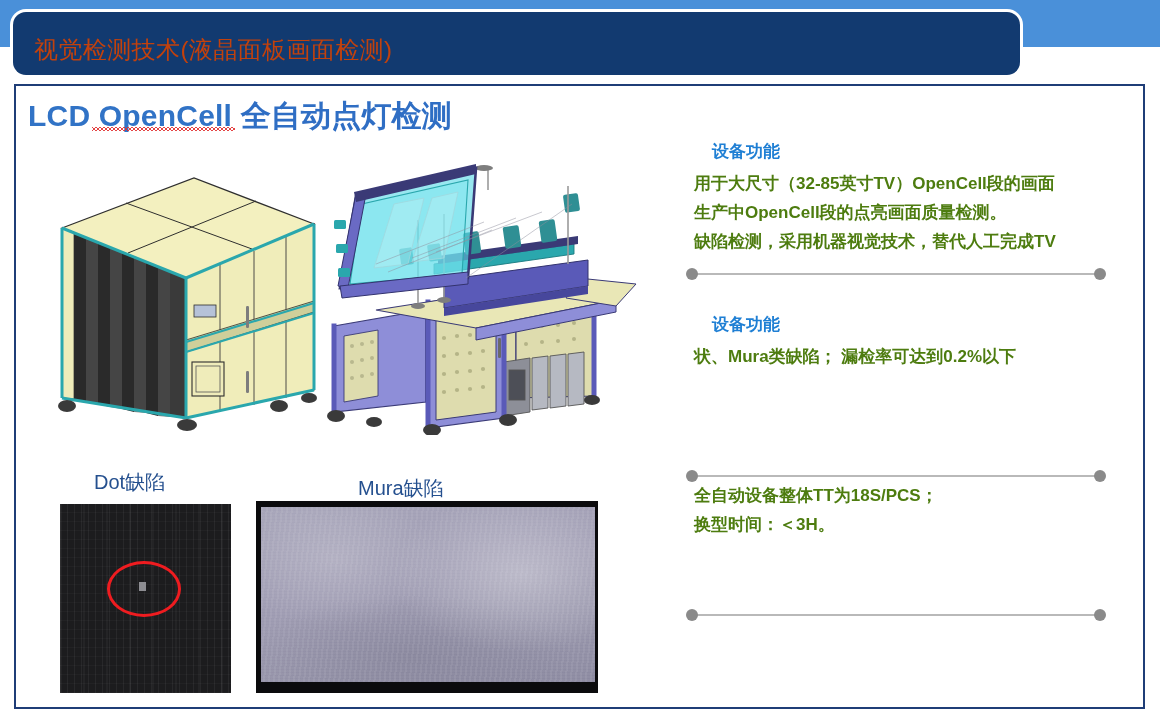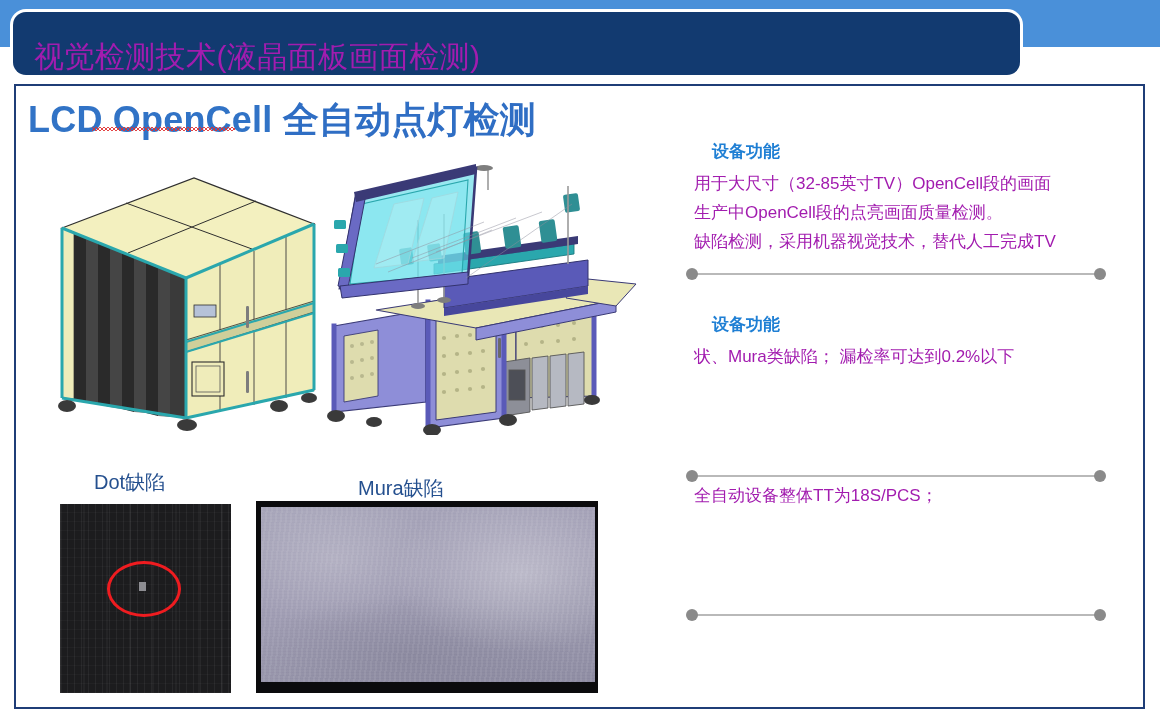--- a/index.html
+++ b/index.html
@@ -30,23 +30,23 @@
     top: 12px;
     width: 1007px;
     height: 63px;
     background: #123a70;
     border-radius: 13px;
     box-shadow: 0 0 0 3px #ffffff;
   }
   .header-title {
     position: absolute;
     left: 34px;
-    top: 40px;
-    color: #a21caf;
-    font-size: 30px;
+    top: 33px;
+    color: #c2410c;
+    font-size: 24px;
     line-height: 34px;
     letter-spacing: 0.4px;
     white-space: nowrap;
   }
 
   
   .content-frame {
     position: absolute;
     left: 14px;
     top: 84px;
@@ -54,21 +54,21 @@
     height: 625px;
     border: 2px solid #1f3d77;
     background: #ffffff;
     box-sizing: border-box;
   }
 
   .slide-title {
     position: absolute;
     left: 28px;
     top: 96px;
-    font-size: 36px;
+    font-size: 30px;
     font-weight: bold;
     color: #2f6ec4;
     letter-spacing: 0.2px;
     white-space: nowrap;
   }
   .slide-title .latin { color: #3173c6; }
   .slide-title .cjk { color: #2f6ec4; }
   .spell {
     position: absolute;
     left: 92px;
@@ -183,22 +183,22 @@
   .info-head {
     font-size: 17px;
     font-weight: bold;
     color: #1f7fd4;
     margin-left: 26px;
     margin-bottom: 6px;
     white-space: nowrap;
   }
   .info-body {
     font-size: 17px;
-    font-weight: normal;
-    color: #a21caf;
+    font-weight: bold;
+    color: #4d7c0f;
     line-height: 29px;
     margin-left: 8px;
   }
   .info-body .ln { display: block; white-space: nowrap; }
 
   .divider {
     position: absolute;
     left: 0;
     width: 420px;
     height: 12px;
@@ -483,20 +483,21 @@
     <div class="divider">
       <div class="bar"></div>
       <div class="knob l"></div>
       <div class="knob r"></div>
     </div>
   </div>
 
   <div class="info-block b3">
     <div class="info-body">
       <span class="ln">全自动设备整体TT为18S/PCS；</span>
+      <span class="ln">换型时间：＜3H。</span>
     </div>
     <div class="divider">
       <div class="bar"></div>
       <div class="knob l"></div>
       <div class="knob r"></div>
     </div>
   </div>
 
 </div>
 

